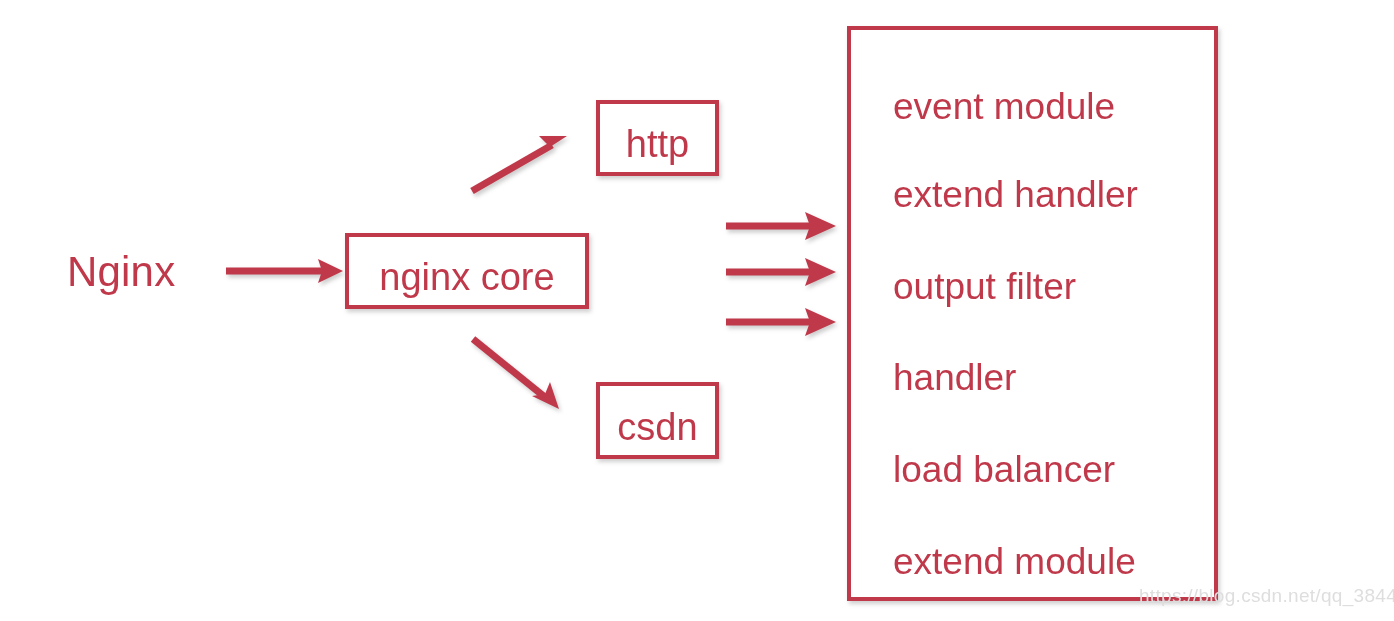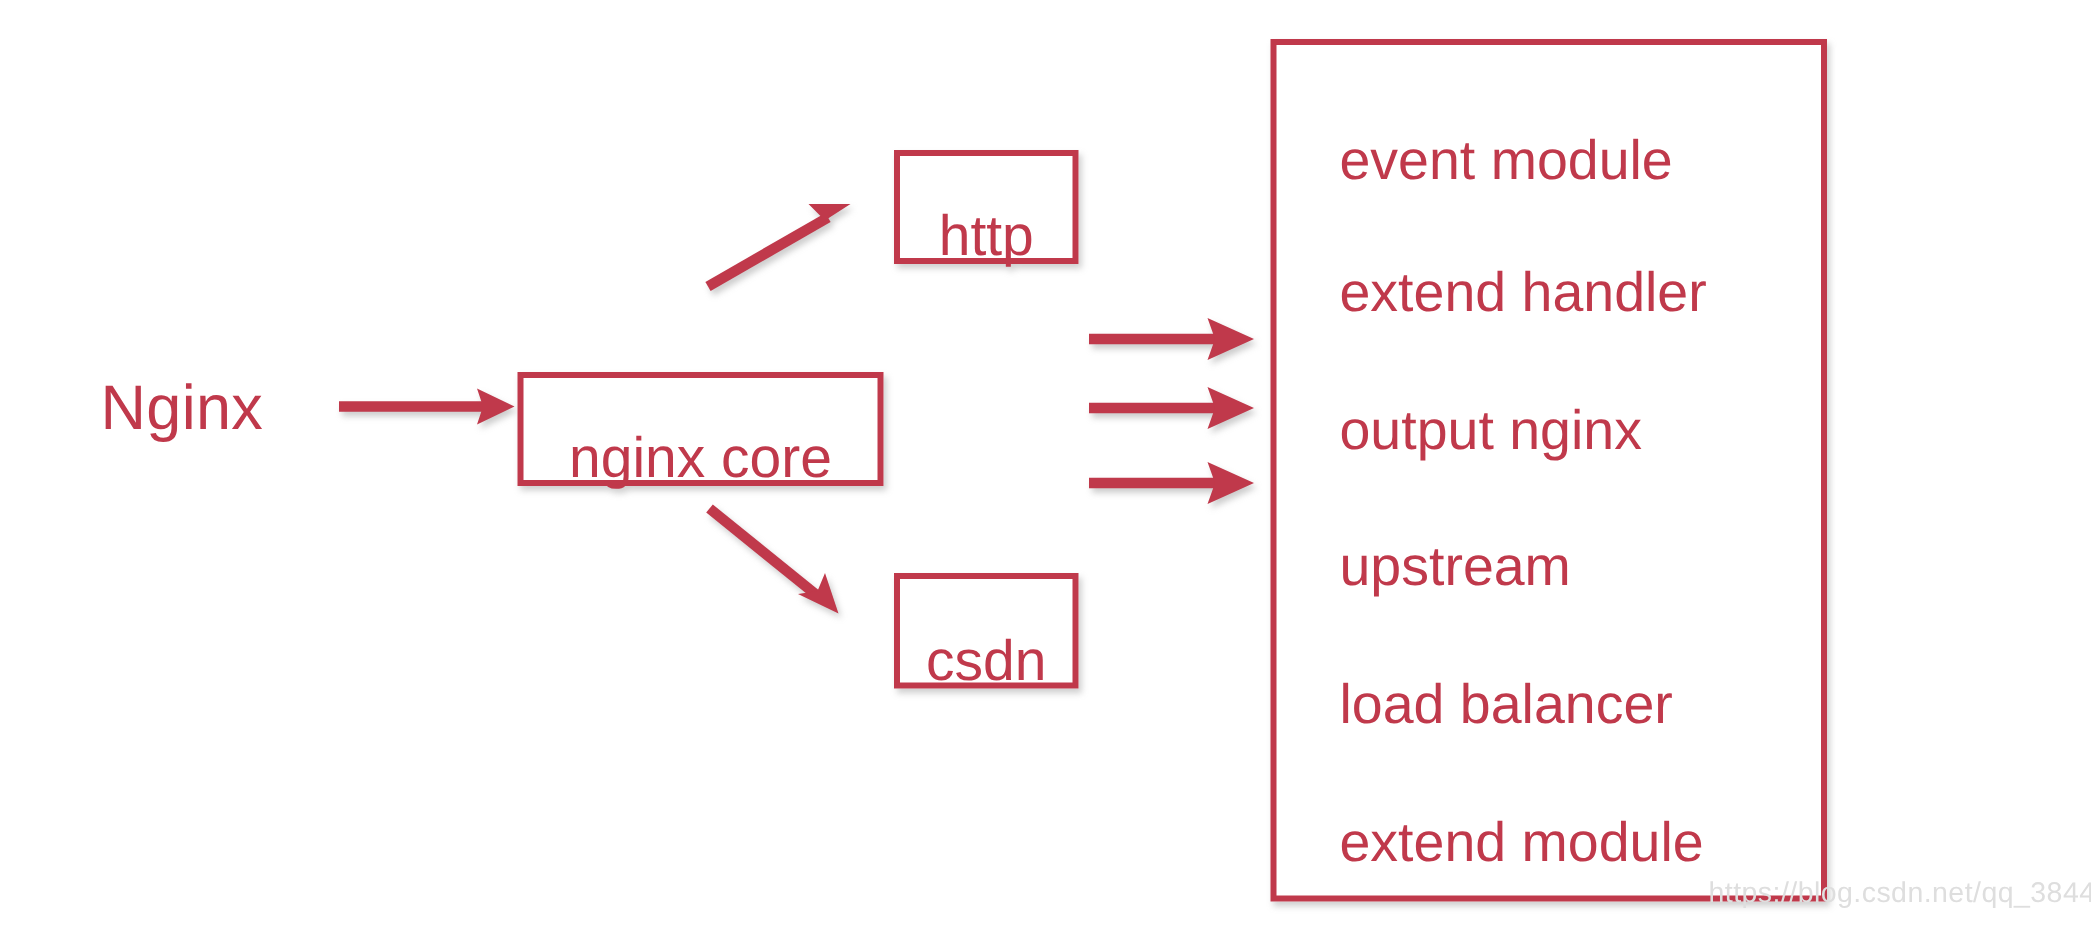--- a/index.html
+++ b/index.html
@@ -34,25 +34,24 @@
   }
   .box-text {
     position: absolute;
     left: 0;
     right: 0;
     text-align: center;
     color: #c0394b;
     font-size: 38px;
     line-height: 1;
     white-space: nowrap;
-    margin-top: 14px;
   }
   #box-nginx-core {
     left: 345px;
-    top: 248px;
+    top: 233px;
     width: 244px;
     height: 76px;
     padding-left: 41px;
   }
   #box-nginx-core .box-text { top: 21px; }
   #box-http {
     left: 596px;
     top: 100px;
     width: 123px;
     height: 76px;
@@ -156,21 +155,21 @@
     <div class="box-text">http</div>
   </div>
 
   <div class="box" id="box-mail">
     <div class="box-text">csdn</div>
   </div>
 
   <div class="box" id="box-modules">
     <div class="module-item" style="top:58px;">event module</div>
     <div class="module-item" style="top:146px;">extend handler</div>
-    <div class="module-item" style="top:238px;">output nginx</div>
-    <div class="module-item" style="top:329px;">upstream</div>
+    <div class="module-item" style="top:238px;">output filter</div>
+    <div class="module-item" style="top:329px;">handler</div>
     <div class="module-item" style="top:421px;">load balancer</div>
     <div class="module-item" style="top:513px;">extend module</div>
   </div>
 
   <div id="watermark">https://blog.csdn.net/qq_38446413</div>
 
 </div>
 
 </body></html>

